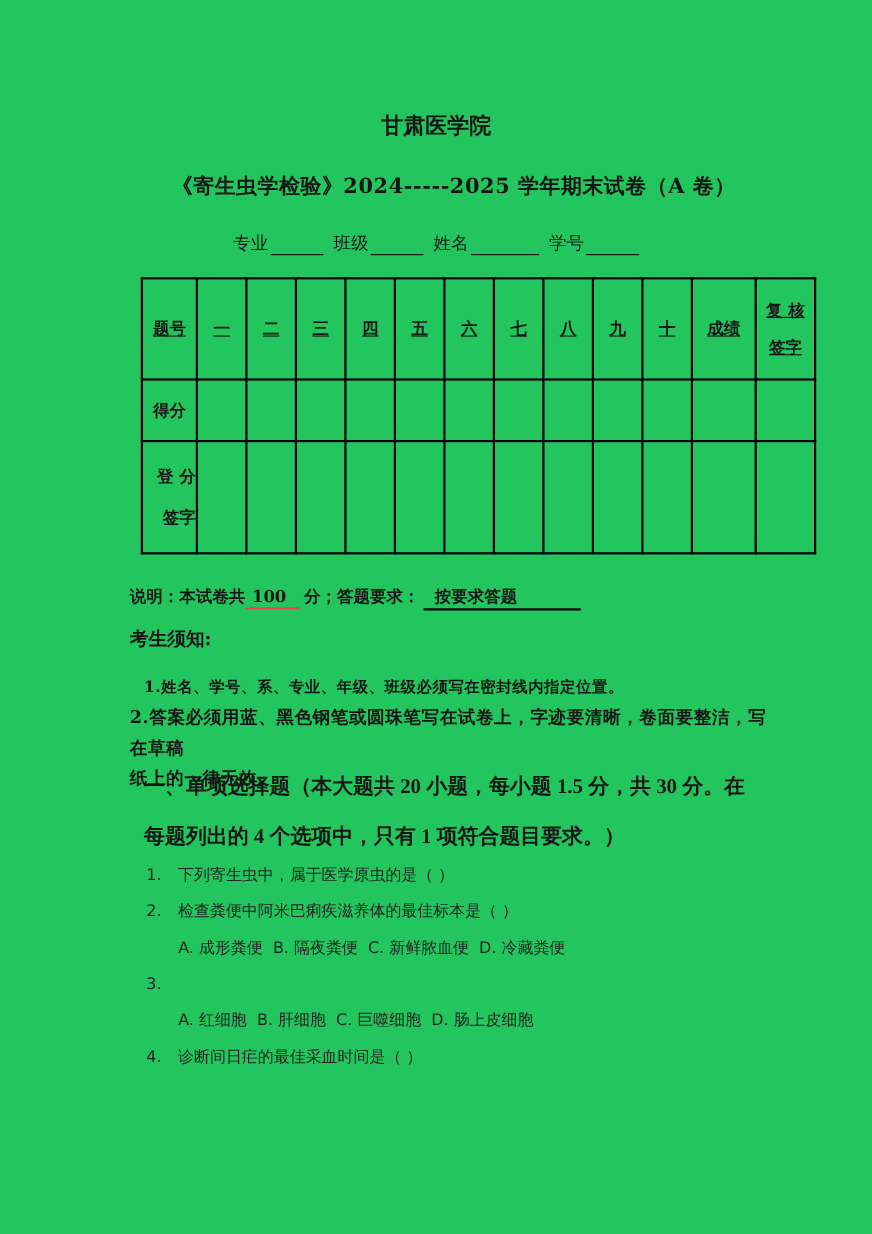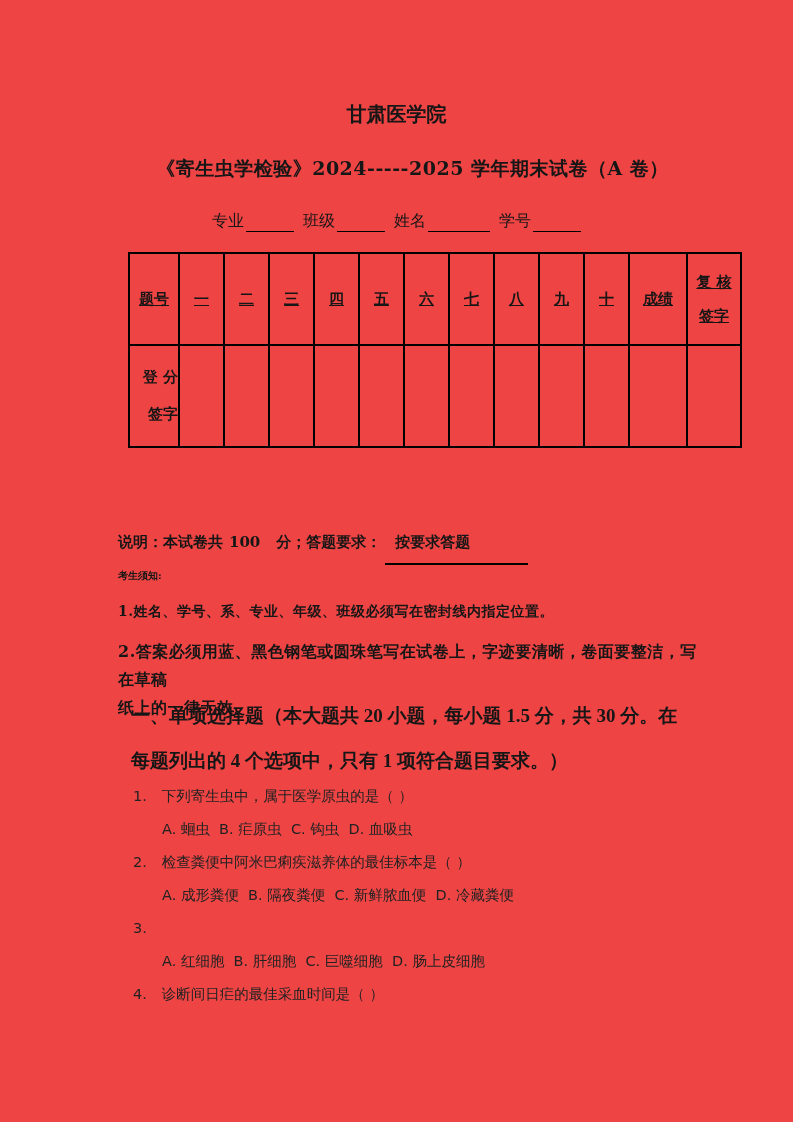--- a/index.html
+++ b/index.html
@@ -1,20 +1,20 @@
 <!DOCTYPE html>
 <html><head>
 <meta charset="utf-8">
 <style>
   html, body { margin: 0; padding: 0; background: #ffffff; }
   .page {
     position: relative;
     width: 793px;
     height: 1122px;
-    background: #ef4444;
+    background: #22c55e;
     color: #161616;
     font-family: "DejaVu Serif", serif;
     overflow: hidden;
   }
   .school-title {
     position: absolute; top: 101px; left: 0; width: 100%;
     text-align: center; font-size: 20px; font-weight: bold; margin: 0;
   }
   .exam-title {
     position: absolute; top: 156px; left: 0; width: 100%;
@@ -51,29 +51,29 @@
   .instructions {
     position: absolute; top: 533px; left: 118px;
     font-size: 15px; font-weight: bold; margin: 0;
   }
   .points-underline {
     display: inline-block; border-bottom: 2px solid #ef4444;
     padding: 0 12px 1px 6px; margin-right: 4px;
   }
   .requirement-underline {
     display: inline-block; border-bottom: 2px solid #000;
-    padding: 0 58px 11px 10px; margin-left: 4px;
+    padding: 0 58px 1px 10px; margin-left: 4px;
   }
   .notice-title {
     position: absolute; top: 569px; left: 118px;
-    font-size: 10px; font-weight: bold; margin: 0;
+    font-size: 17px; font-weight: bold; margin: 0;
   }
   .note-1 {
     position: absolute; top: 603px; left: 118px;
-    font-size: 14px; font-weight: bold; margin: 0; letter-spacing: 0.5px; text-align: right;
+    font-size: 14px; font-weight: bold; margin: 13px; letter-spacing: 0.5px; text-align: right;
   }
   .note-2 {
     position: absolute; top: 638px; left: 118px; width: 580px;
     font-size: 16px; font-weight: bold; margin: 0;
     line-height: 28px; white-space: pre-line; letter-spacing: 0.5px;
   }
   .section-heading {
     position: absolute; top: 693px; left: 131px; width: 570px;
     font-family: Liberation Serif, serif;
     font-size: 19px; font-weight: bold; margin: 0;
@@ -127,20 +127,35 @@
       <td>五</td>
       <td>六</td>
       <td>七</td>
       <td>八</td>
       <td>九</td>
       <td>十</td>
       <td>成绩</td>
       <td>复 核
 签字</td>
     </tr>
+    <tr class="row-score">
+      <td>得分</td>
+      <td></td>
+      <td></td>
+      <td></td>
+      <td></td>
+      <td></td>
+      <td></td>
+      <td></td>
+      <td></td>
+      <td></td>
+      <td></td>
+      <td></td>
+      <td></td>
+    </tr>
     <tr class="row-sign">
       <td>登 分
 签字</td>
       <td></td>
       <td></td>
       <td></td>
       <td></td>
       <td></td>
       <td></td>
       <td></td>
@@ -162,21 +177,20 @@
 
   <h3 class="section-heading">一、单项选择题（本大题共 20 小题，每小题 1.5 分，共 30 分。在
 每题列出的 4 个选项中，只有 1 项符合题目要求。）</h3>
 
   <div class="questions">
     <div class="q">
       <div class="q-line">
         <span class="q-num">1.</span>
         <span class="q-text">下列寄生虫中，属于医学原虫的是（ ）</span>
       </div>
-      <div class="q-opts">A. 蛔虫  B. 疟原虫  C. 钩虫  D. 血吸虫</div>
     </div>
     <div class="q">
       <div class="q-line">
         <span class="q-num">2.</span>
         <span class="q-text">检查粪便中阿米巴痢疾滋养体的最佳标本是（ ）</span>
       </div>
       <div class="q-opts">A. 成形粪便  B. 隔夜粪便  C. 新鲜脓血便  D. 冷藏粪便</div>
     </div>
     <div class="q">
       <div class="q-line">

